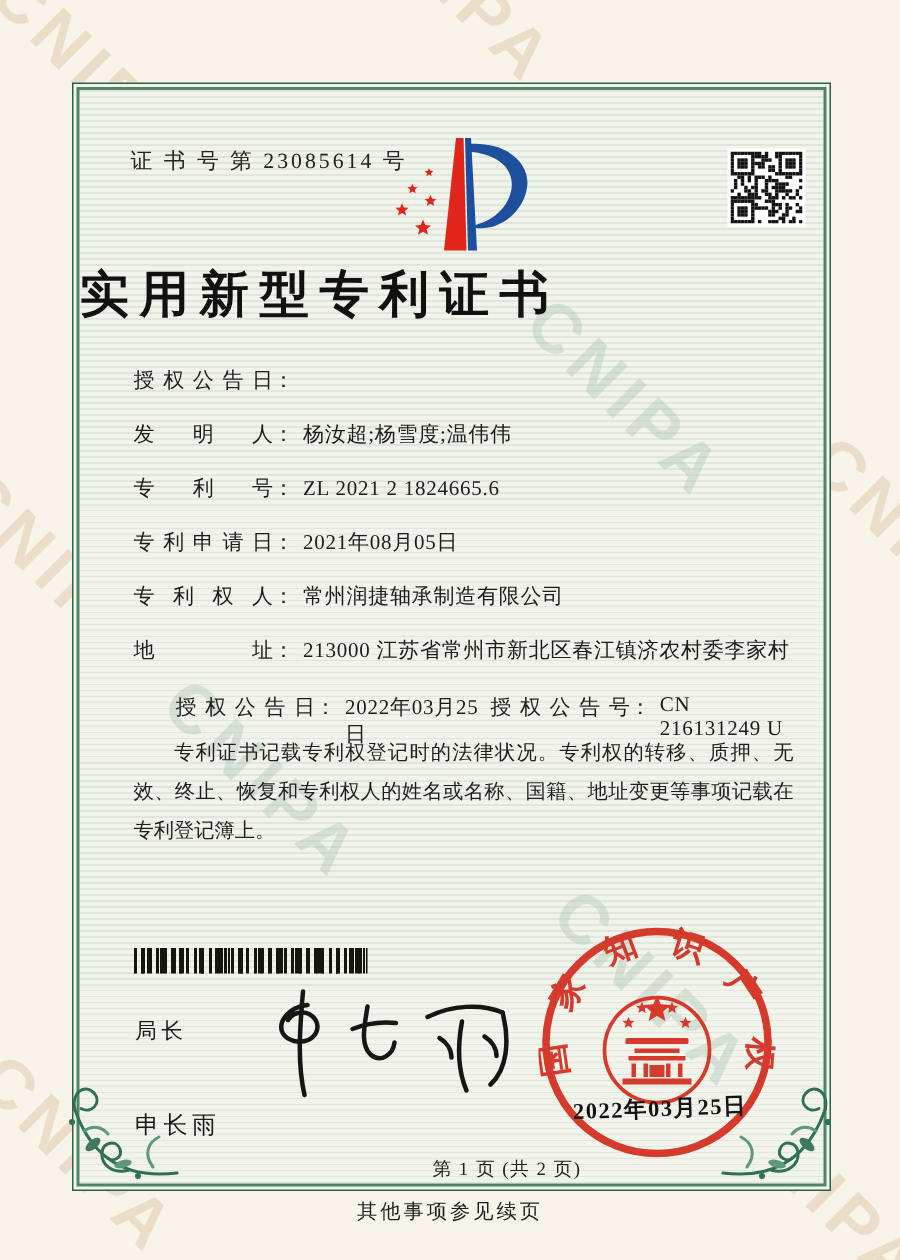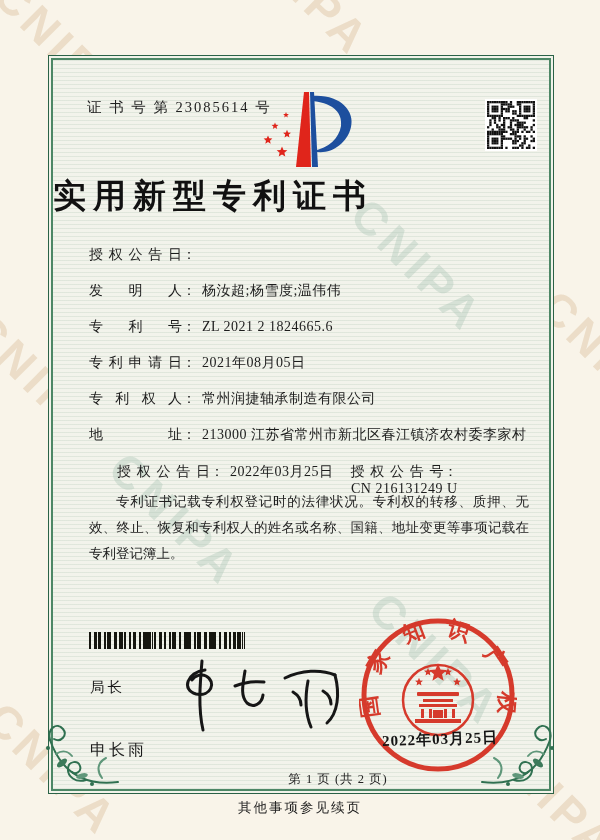--- a/index.html
+++ b/index.html
@@ -32,21 +32,21 @@
          font-size:33px;font-weight:bold;letter-spacing:7px;color:#111;}
 
   .fields{position:absolute;left:36px;top:187px;width:440px;display:flex;
           flex-direction:column;gap:21px;font-size:14px;color:#1c1c1c;}
   .frow{display:flex;align-items:baseline;line-height:15px;}
   .flabel{flex:0 0 auto;white-space:nowrap;}
   .ltext{display:inline-block;width:93px;text-align:justify;text-align-last:justify;}
   .fvalue{margin-left:6px;letter-spacing:0.5px;}
   .grant-row{display:flex;margin-left:28px;}
   .grant-left{width:228px;display:flex;align-items:baseline;}
-  .grant-right{display:flex;align-items:flex-end;flex-direction:column;}
+  .grant-right{display:flex;align-items:flex-start;}
 
   .bodytext{position:absolute;left:36px;top:429px;width:440px;font-size:13.5px;
             line-height:26px;color:#1f1f1f;text-align:justify;}
   .bodytext p{margin:0;text-indent:2em;}
 
   .barcode{position:absolute;left:36px;top:572px;width:156px;height:17px;
      background:
        repeating-linear-gradient(90deg,#16160f 0 2px,rgba(0,0,0,0) 2px 5px),
        repeating-linear-gradient(90deg,#16160f 0 1px,rgba(0,0,0,0) 1px 9px),
        repeating-linear-gradient(90deg,rgba(0,0,0,0) 0 5px,#16160f 5px 8px,rgba(0,0,0,0) 8px 13px);}

